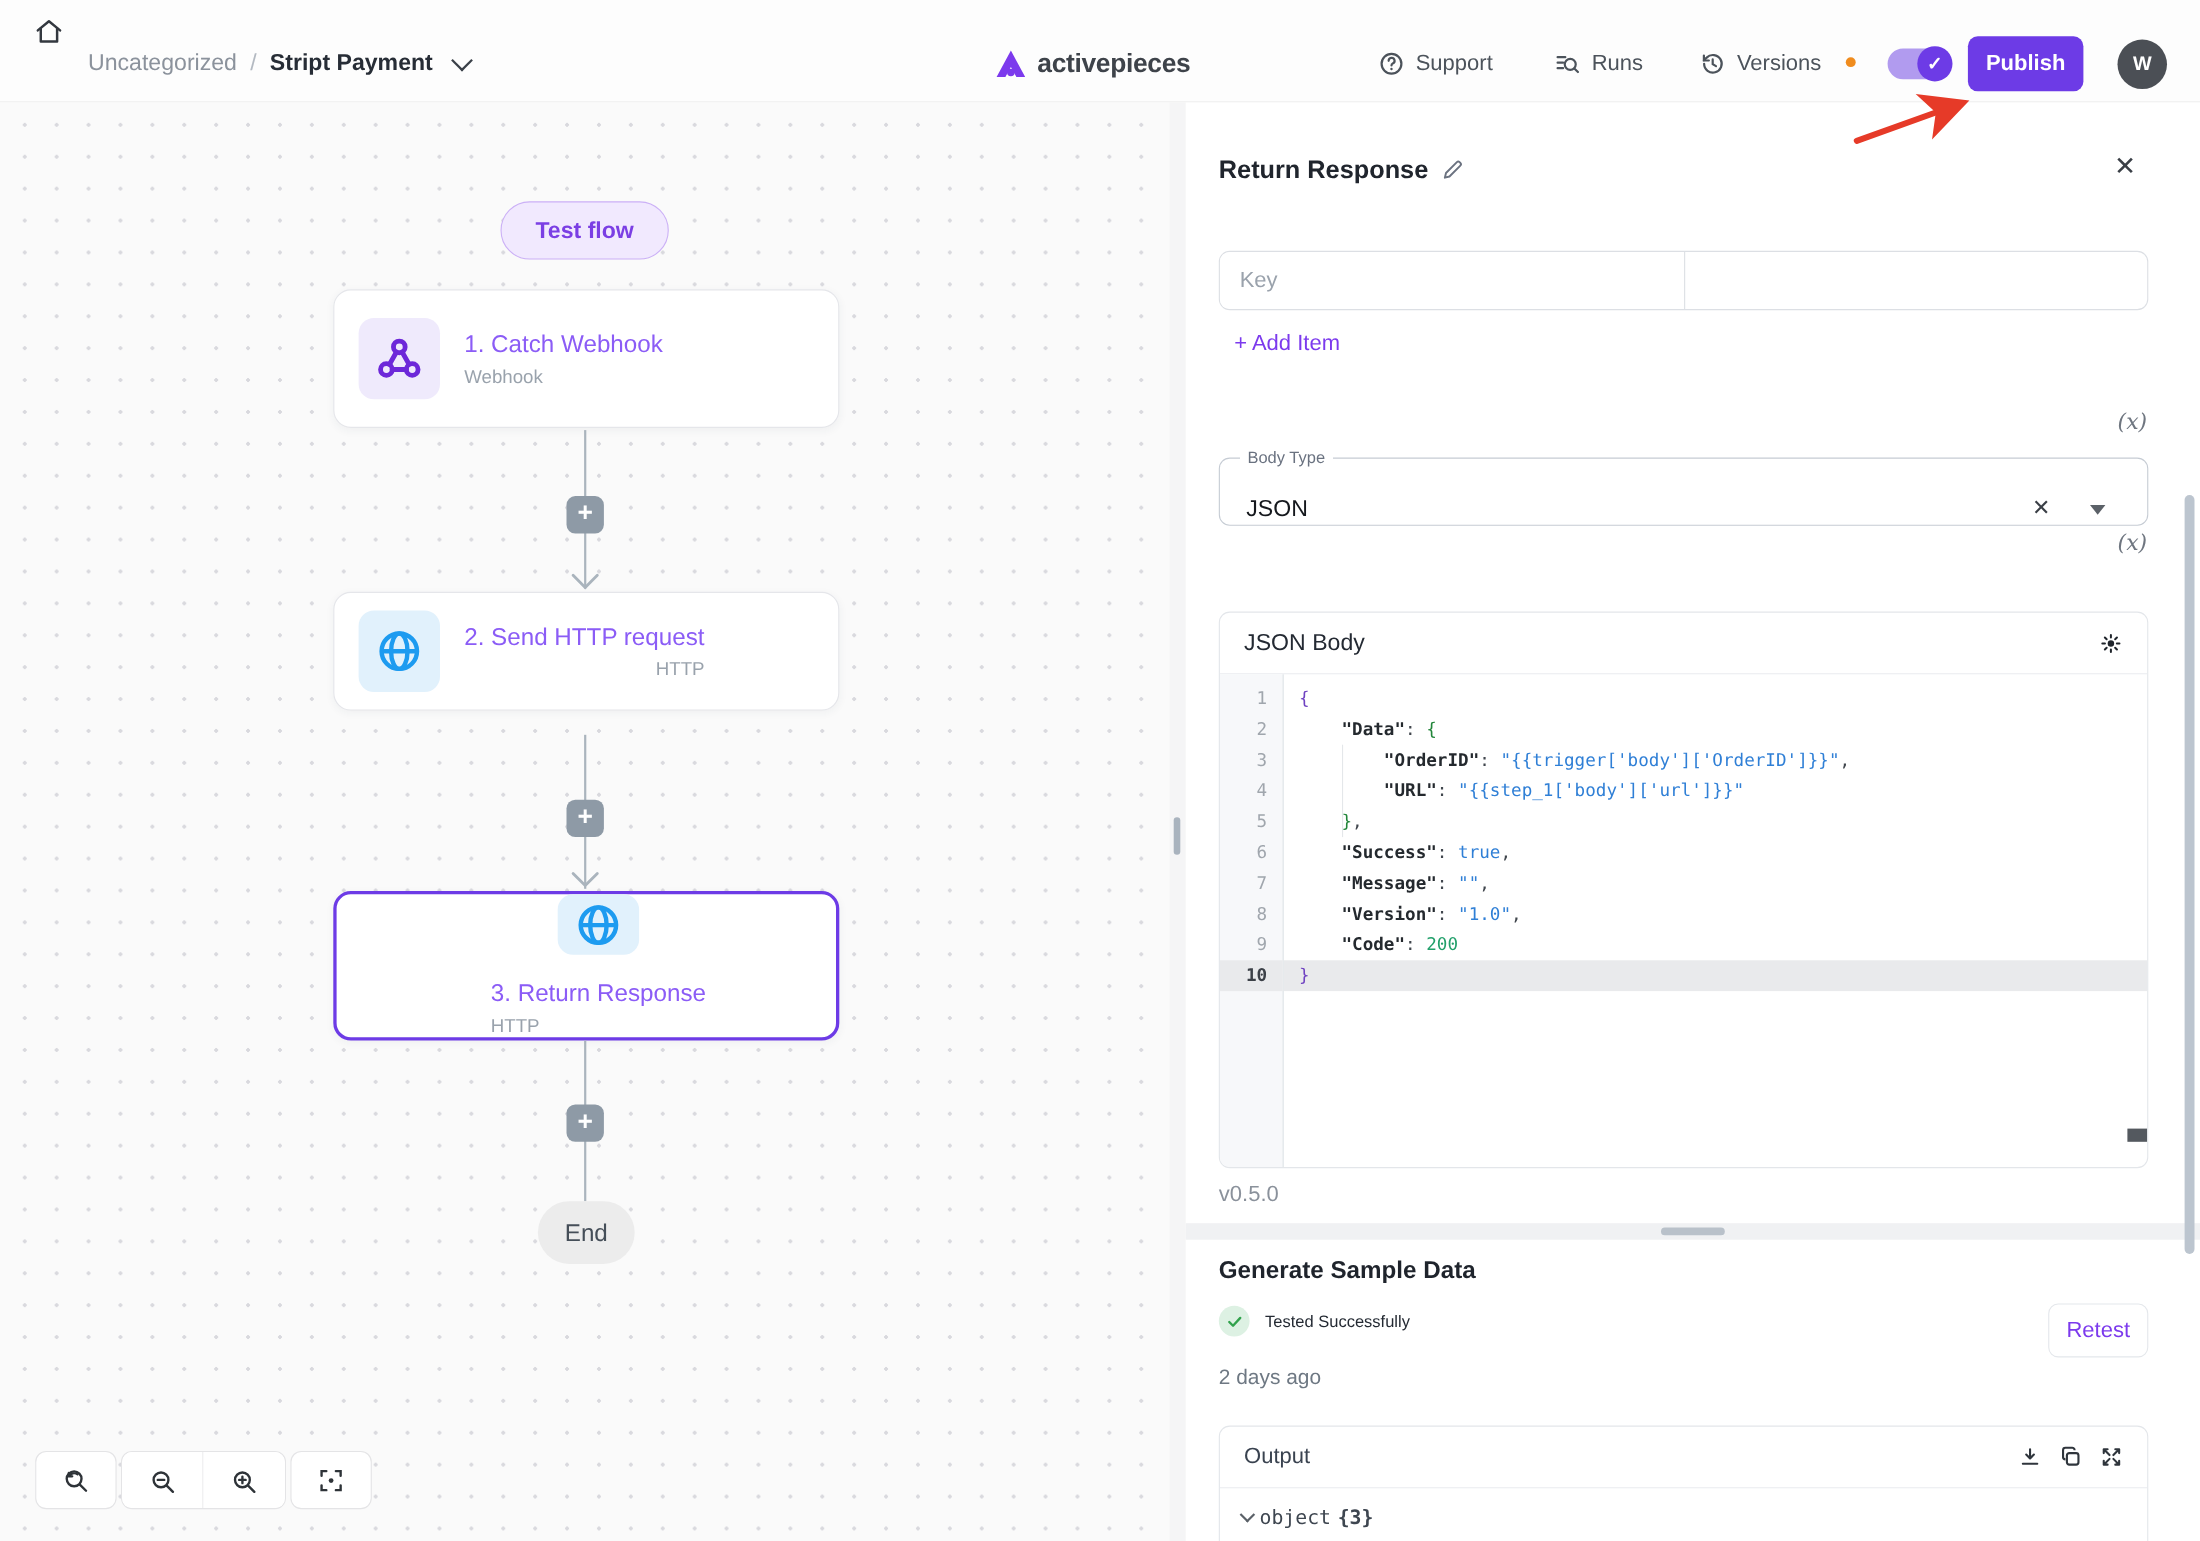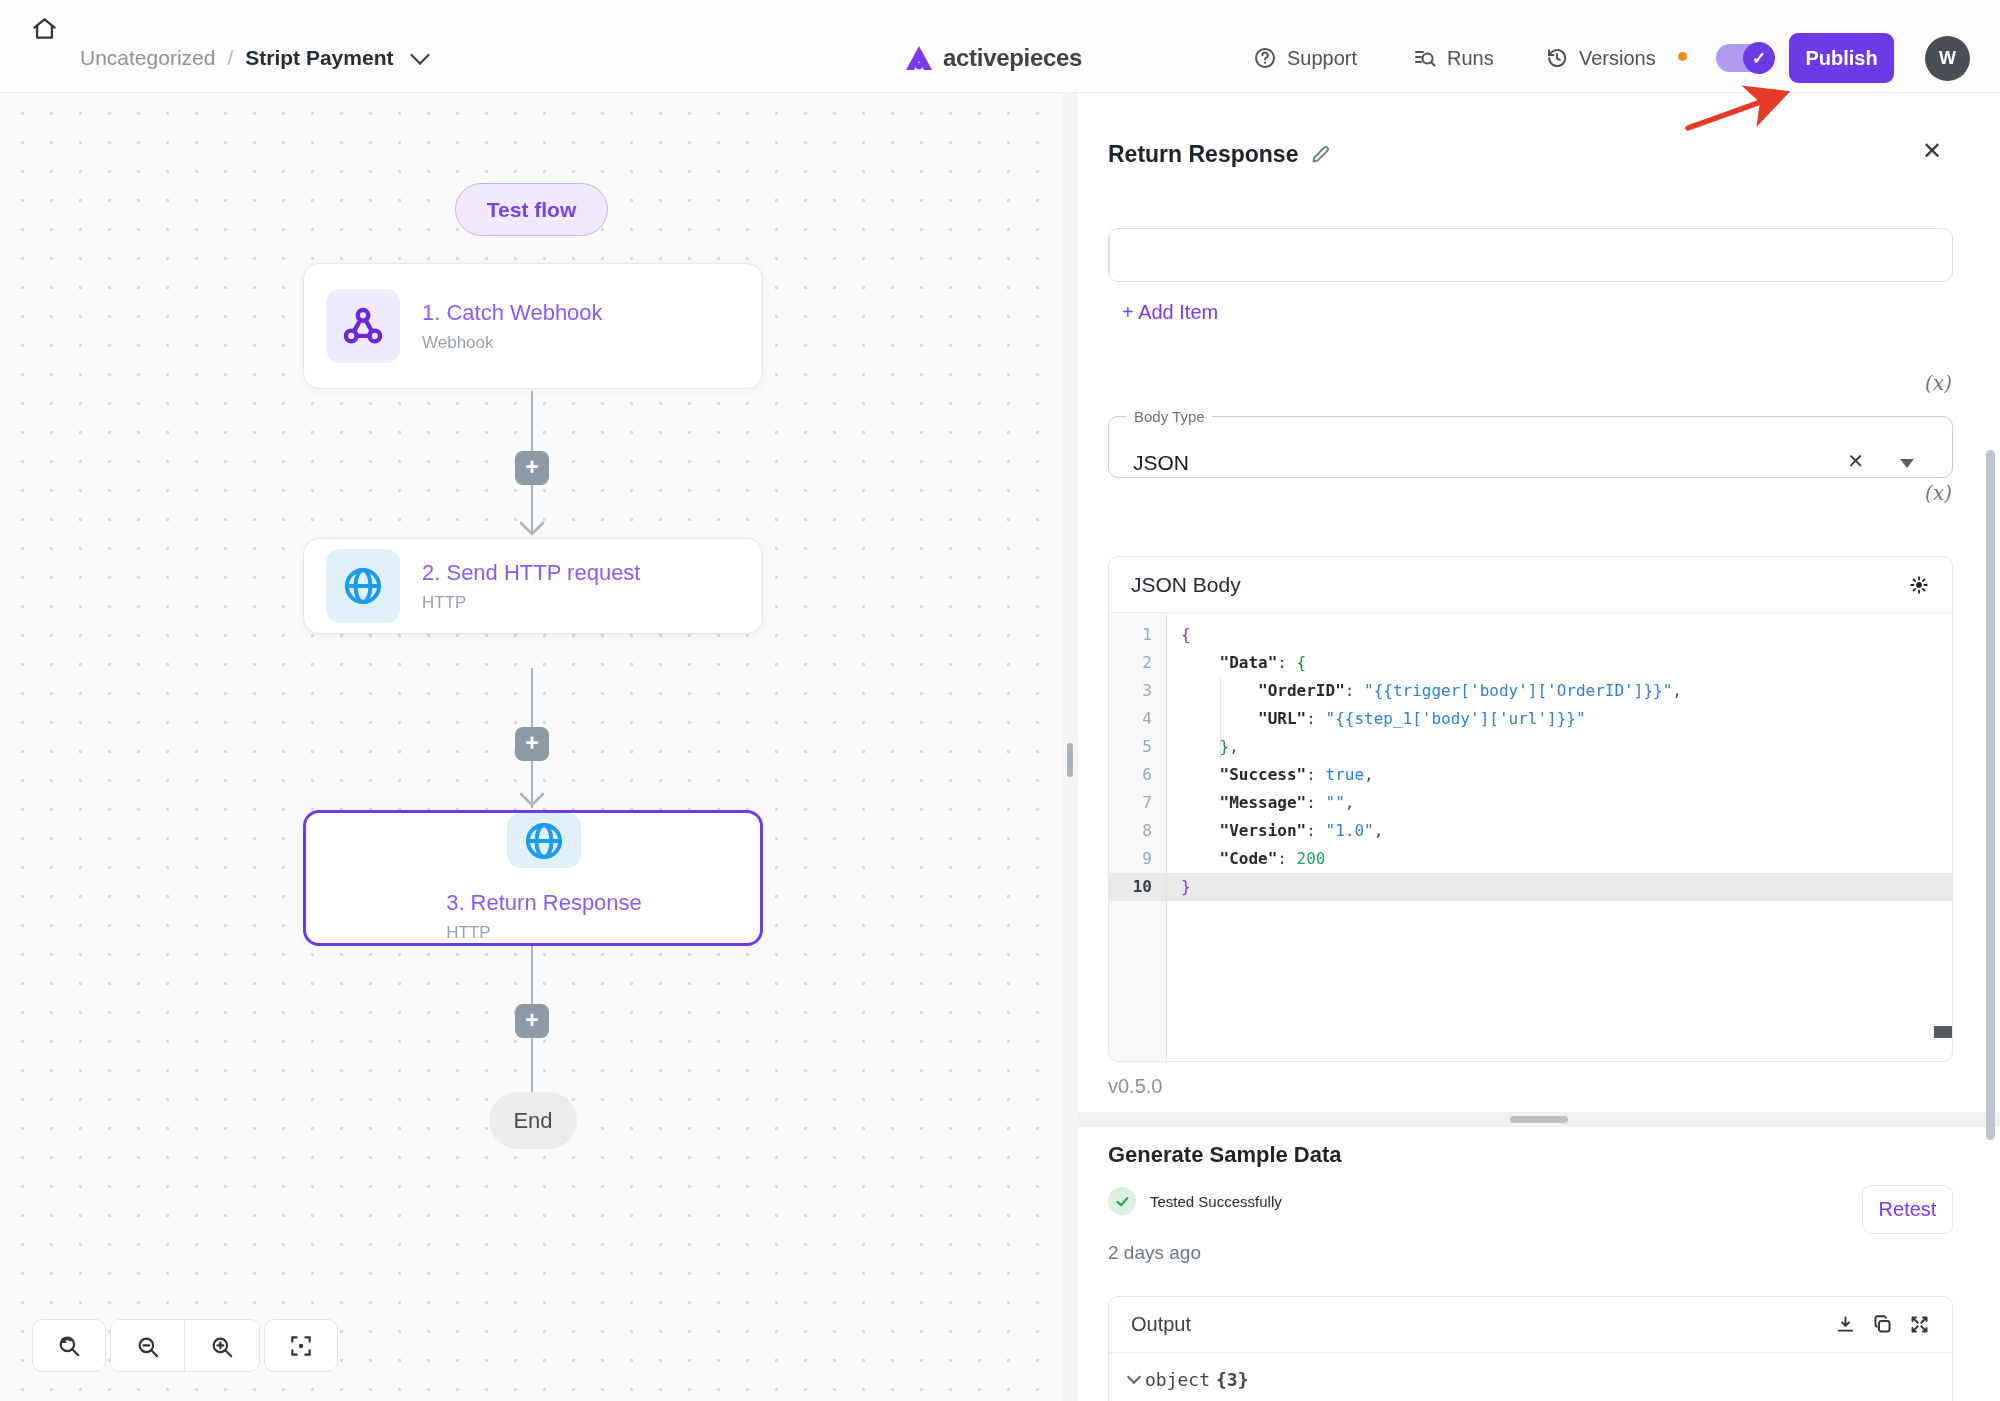--- a/index.html
+++ b/index.html
@@ -224,21 +224,21 @@
         <div class="step-sub">Webhook</div>
       </div>
     </div>
 
     <div class="conn-line" style="top:298px; height:144px;"></div>
     <div class="plus-btn" style="top:358px;">+</div>
     <svg class="arrowhead" style="top:428px;" width="26" height="16" viewBox="0 0 26 16">
         <path d="M2 2 L13 13 L24 2" stroke="#aab4bd" stroke-width="2.6" fill="none" stroke-linecap="round"></path>
       </svg>
 
-    <div class="step-card" style="top:445px; height:96px;">
+    <div class="step-card" style="top:445px; height:108px;text-align:right;">
       <div class="step-icon blue">
         <svg class="ic" width="46" height="46" viewBox="0 0 24 24" fill="none" stroke="#1d9bf0" stroke-width="2.1">
             <circle cx="12" cy="12" r="8.4"></circle>
             <path d="M3.6 12 H20.4"></path>
             <ellipse cx="12" cy="12" rx="3.9" ry="8.4"></ellipse>
           </svg>
       </div>
       <div>
         <div class="step-title">2. Send HTTP request</div>
         <div class="step-sub">HTTP</div>
@@ -312,20 +312,21 @@
       <span class="panel-title">Return Response</span>
       <span class="pencil">
         <svg class="ic" width="21" height="21" viewBox="0 0 24 24" fill="none" stroke="#6b7280" stroke-width="2" stroke-linecap="round" stroke-linejoin="round">
             <path d="M4 20 l1.2-4.8 L16.5 3.9 a2 2 0 0 1 2.8 0 l.8.8 a2 2 0 0 1 0 2.8 L8.8 18.8 Z"></path>
           </svg>
       </span>
       <span class="panel-close">✕</span>
     </div>
 
     <div class="kv-group">
+      <input type="text" placeholder="Key" style="">
       <div class="kv-split"></div>
     </div>
 
     <div class="add-item">+ Add Item</div>
 
     <span class="dyn-x first">(x)</span>
 
     <fieldset class="bodytype">
       <legend>Body Type</legend>
       <span class="bodytype-val">JSON</span>

